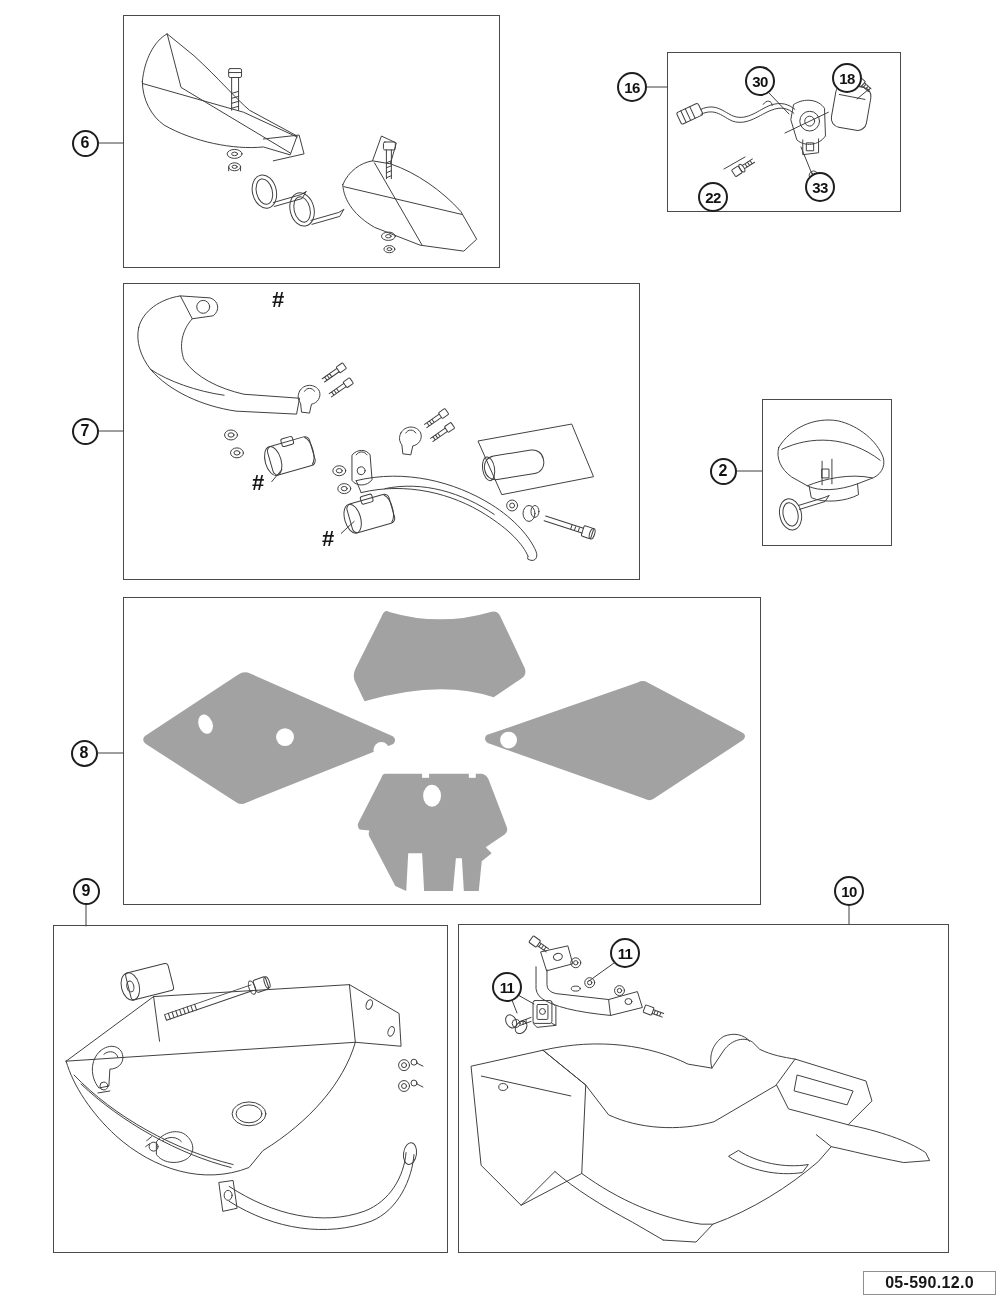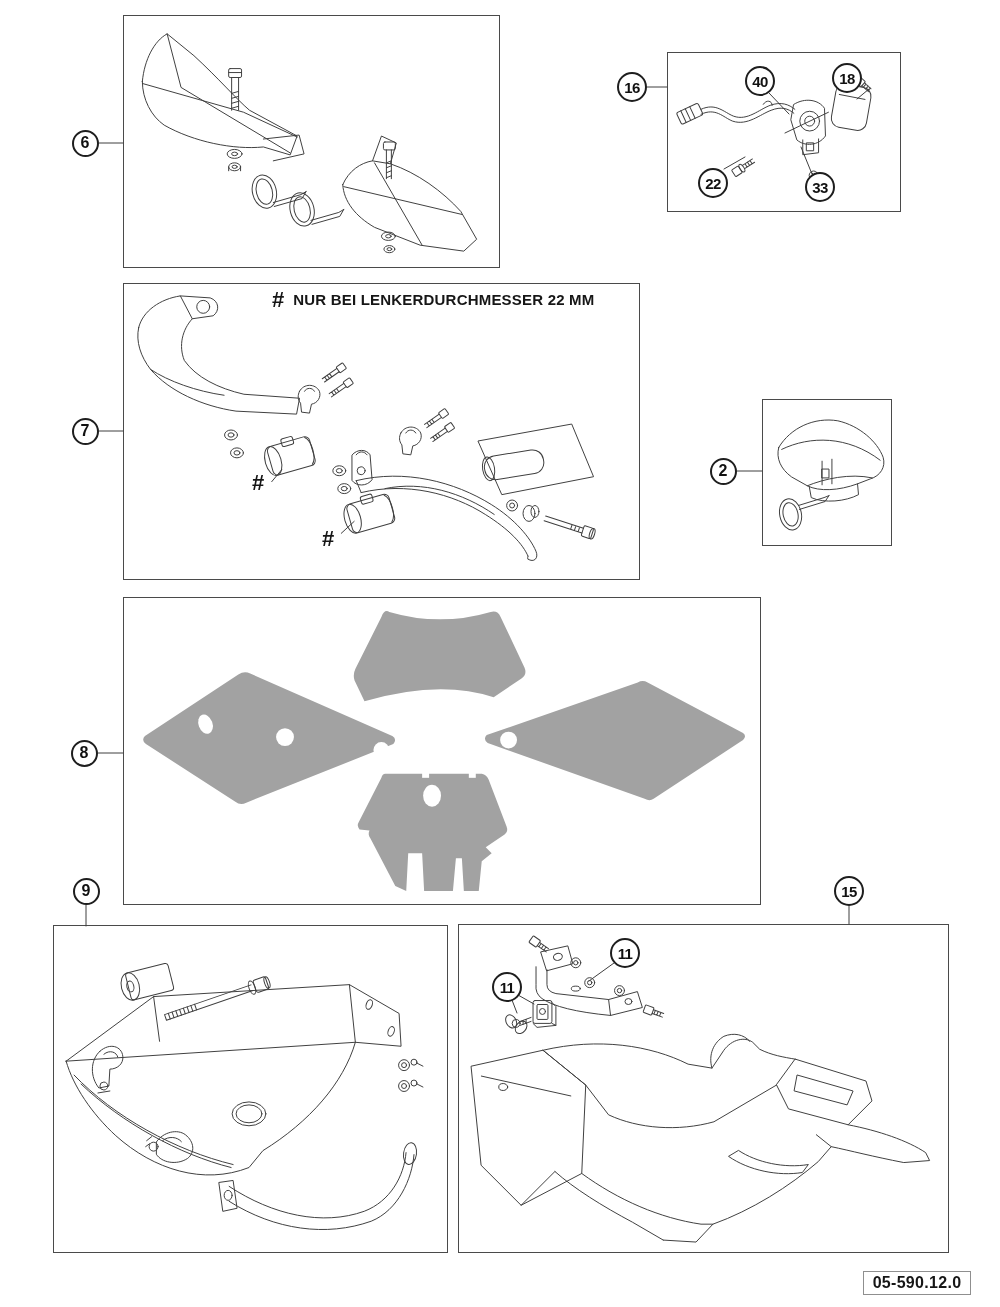--- a/index.html
+++ b/index.html
@@ -21,21 +21,21 @@
            background:#fff;display:flex;align-items:center;justify-content:center;
            font-weight:700;color:#111;z-index:30;}
   .c27{width:27px;height:27px;font-size:16px;}
   .c30{width:30px;height:30px;font-size:15px;letter-spacing:-0.6px;}
   #leaders{position:absolute;left:0;top:0;width:1000px;height:1307px;pointer-events:none;z-index:20;}
   .note{position:absolute;left:148px;top:5px;display:flex;gap:9px;align-items:center;z-index:5;}
   .note .mark{font-size:22px;font-weight:700;line-height:22px;}
   .note .lines{display:flex;flex-direction:column;}
   .note .l{font-size:15px;font-weight:700;line-height:19.5px;white-space:nowrap;letter-spacing:0.2px;}
   .hash{position:absolute;font-size:22px;font-weight:700;z-index:5;}
-  .doccode{position:absolute;left:863px;top:1271px;width:108px;height:24px;border:1px solid #8f8f8f;
+  .doccode{position:absolute;left:863px;top:1271px;width:133px;height:24px;border:1px solid #8f8f8f;
            box-sizing:border-box;display:flex;align-items:center;justify-content:center;
            font-weight:700;font-size:16px;letter-spacing:0.3px;background:#fff;}
 </style>
 </head>
 <body>
 
 <div id="page">
 
   <div class="panel" style="left:123px;top:15px;width:377px;height:253px">
     <svg class="art" viewBox="0 0 377 253">
@@ -119,21 +119,20 @@
         <circle cx="147" cy="124" r="4.5"></circle>
         <path d="M145,121 L150,127 M151,127 L157,132"></path>
       </g>
     </svg>
   </div>
 
   <div class="panel" style="left:123px;top:283px;width:517px;height:297px">
     <div class="note">
       <span class="mark">#</span>
       <span class="lines">
-        <span class="l">NUR BEI LENKERDURCHMESSER 22 MM</span>
       </span>
     </div>
     <div class="hash" style="left:128px;top:186px">#</div>
     <div class="hash" style="left:198px;top:242px">#</div>
     <svg class="art" viewBox="0 0 517 297">
       <g class="s">
         <path d="M14,44 C18,27 36,15 56,12 L86,14 C95,17 96,27 89,32 L68,35 C58,46 54,62 60,77 C72,94 94,105 120,111 L176,115 L173,131 L112,128 C78,123 45,108 26,86 C16,73 11,58 14,44 Z"></path>
         <circle cx="79" cy="23" r="6.5"></circle>
         <path d="M56,12 L68,35 M26,86 C44,98 72,108 100,112"></path>
       </g>
@@ -396,25 +395,25 @@
       <path d="M812,174 L801,147"></path>
       <path d="M614,963 L589,981"></path>
       <path d="M518,995 L534,1004 M512,1000 L517,1013"></path>
     </g>
   </svg>
 
   <div class="callout c27" style="left:71.5px;top:129.5px">6</div>
   <div class="callout c27" style="left:71.5px;top:417.5px">7</div>
   <div class="callout c27" style="left:70.5px;top:739.5px">8</div>
   <div class="callout c27" style="left:72.5px;top:877.5px">9</div>
-  <div class="callout c30" style="left:834px;top:876px">15</div>
+  <div class="callout c30" style="left:834px;top:876px">10</div>
   <div class="callout c27" style="left:709.5px;top:457.5px">2</div>
   <div class="callout c30" style="left:617px;top:72px">16</div>
-  <div class="callout c30" style="left:745px;top:66px">40</div>
+  <div class="callout c30" style="left:745px;top:66px">30</div>
   <div class="callout c30" style="left:832px;top:63px">18</div>
-  <div class="callout c30" style="left:698px;top:168px">22</div>
+  <div class="callout c30" style="left:698px;top:182px">22</div>
   <div class="callout c30" style="left:805px;top:172px">33</div>
   <div class="callout c30" style="left:610px;top:938px">11</div>
   <div class="callout c30" style="left:492px;top:972px">11</div>
 
   <div class="doccode">05-590.12.0</div>
 
 </div>
 
 </body></html>

